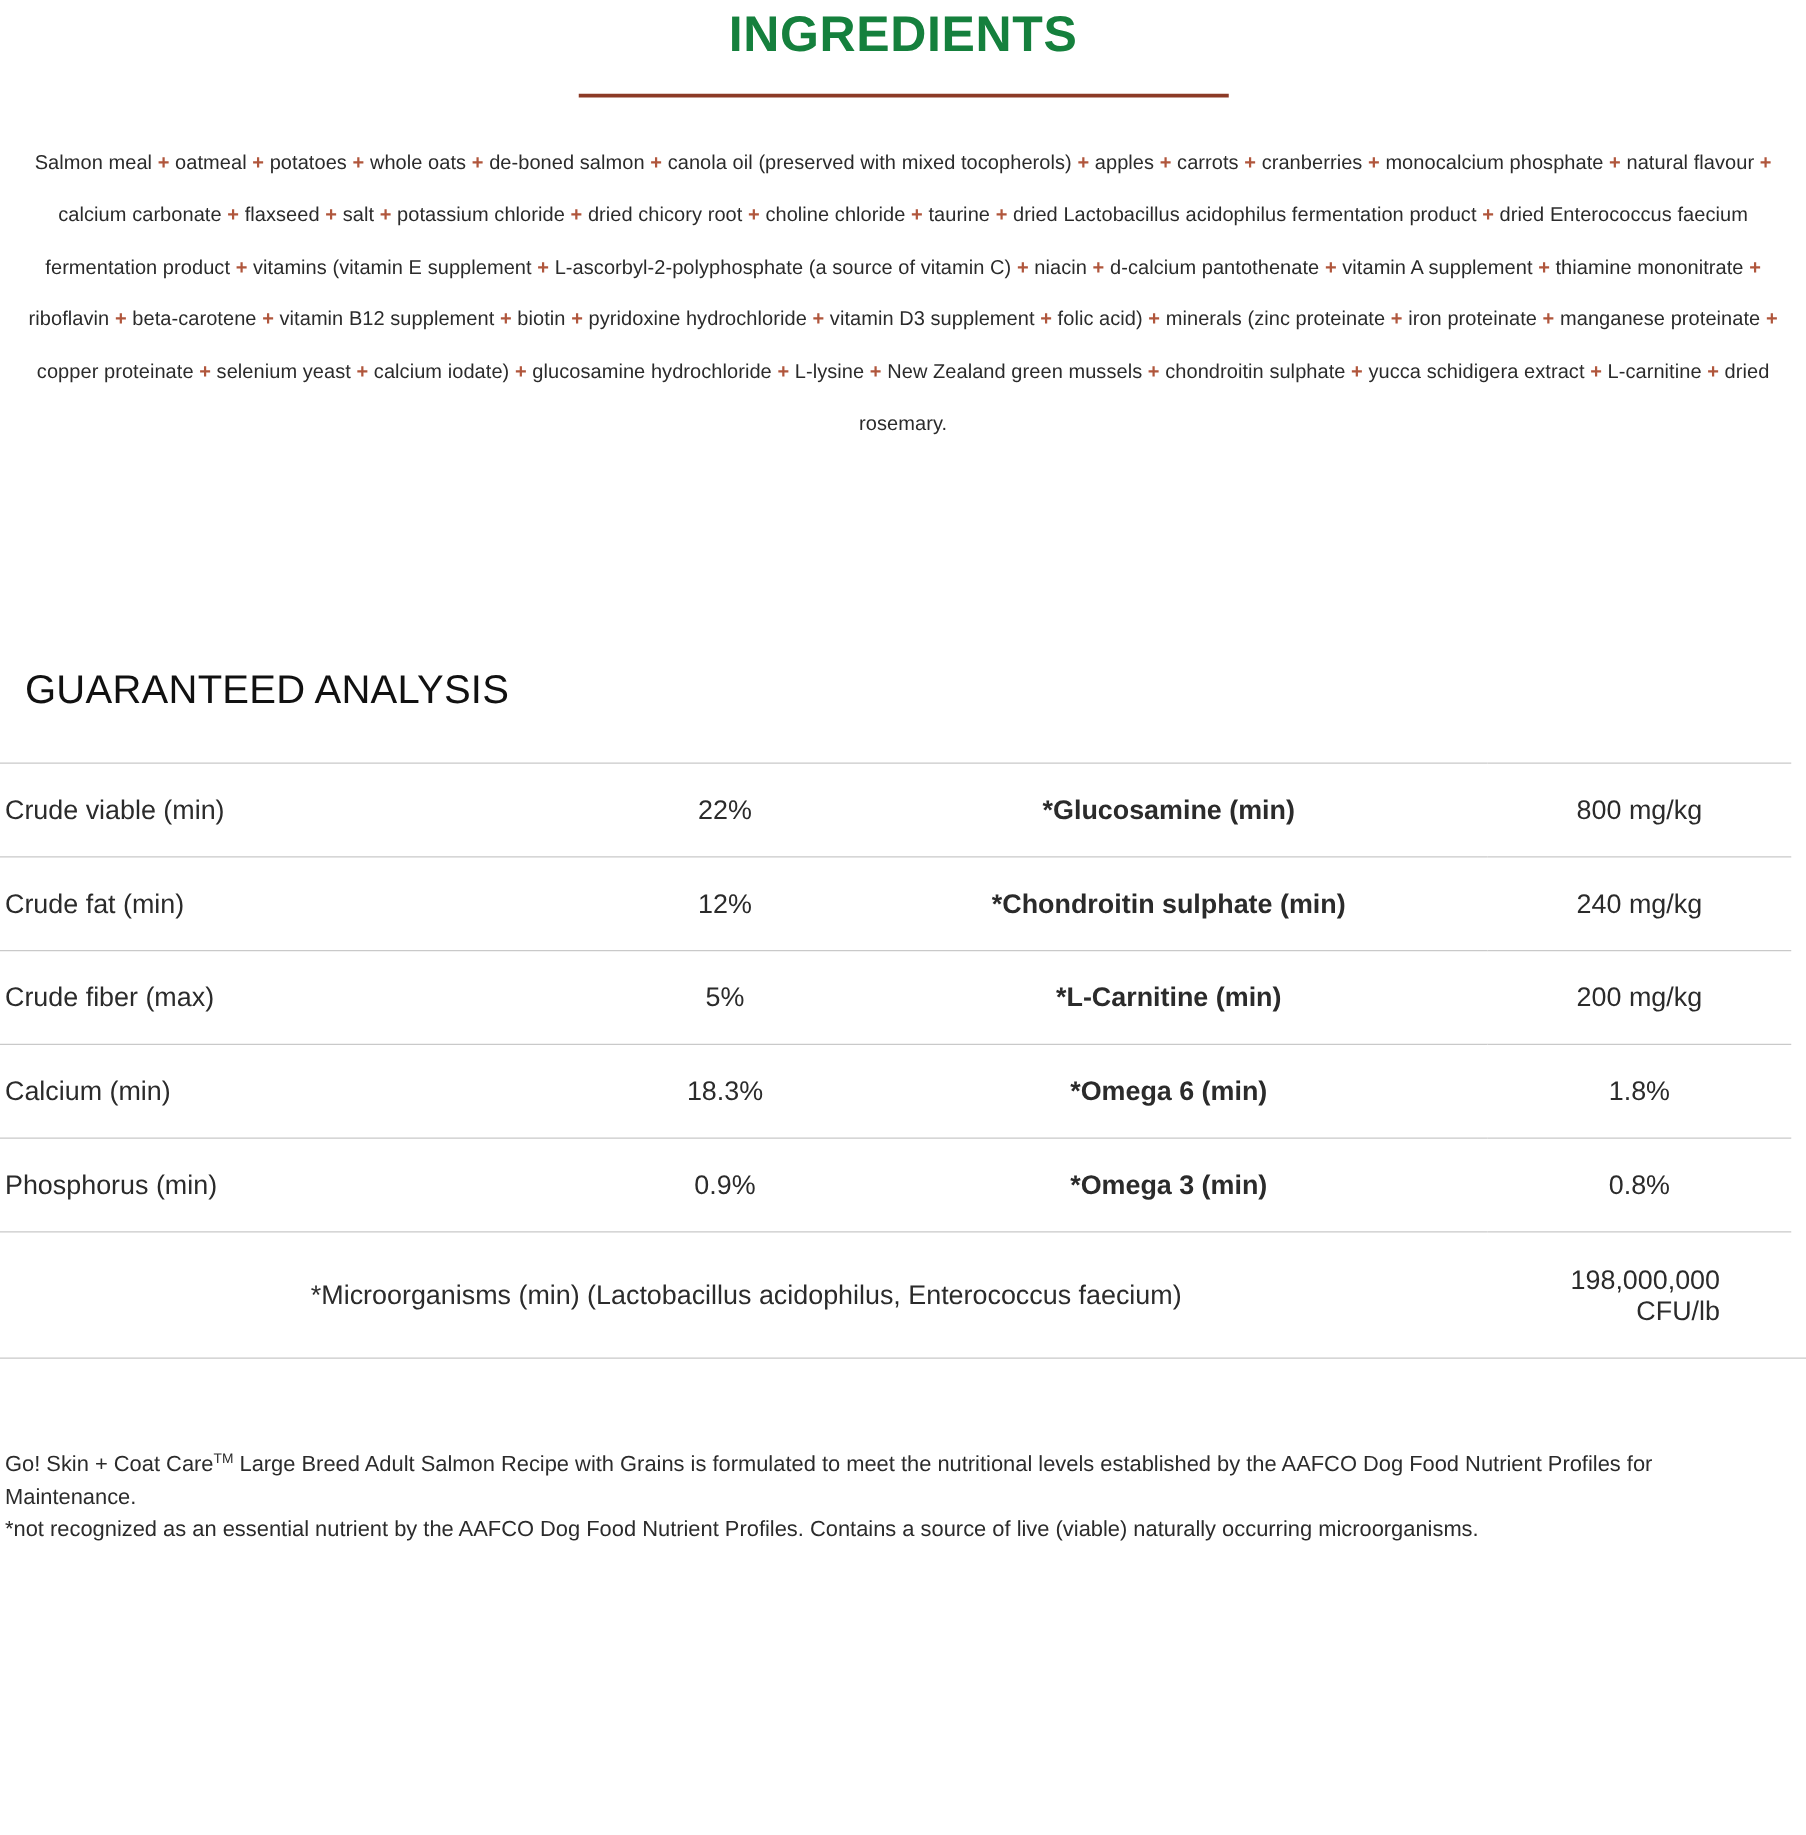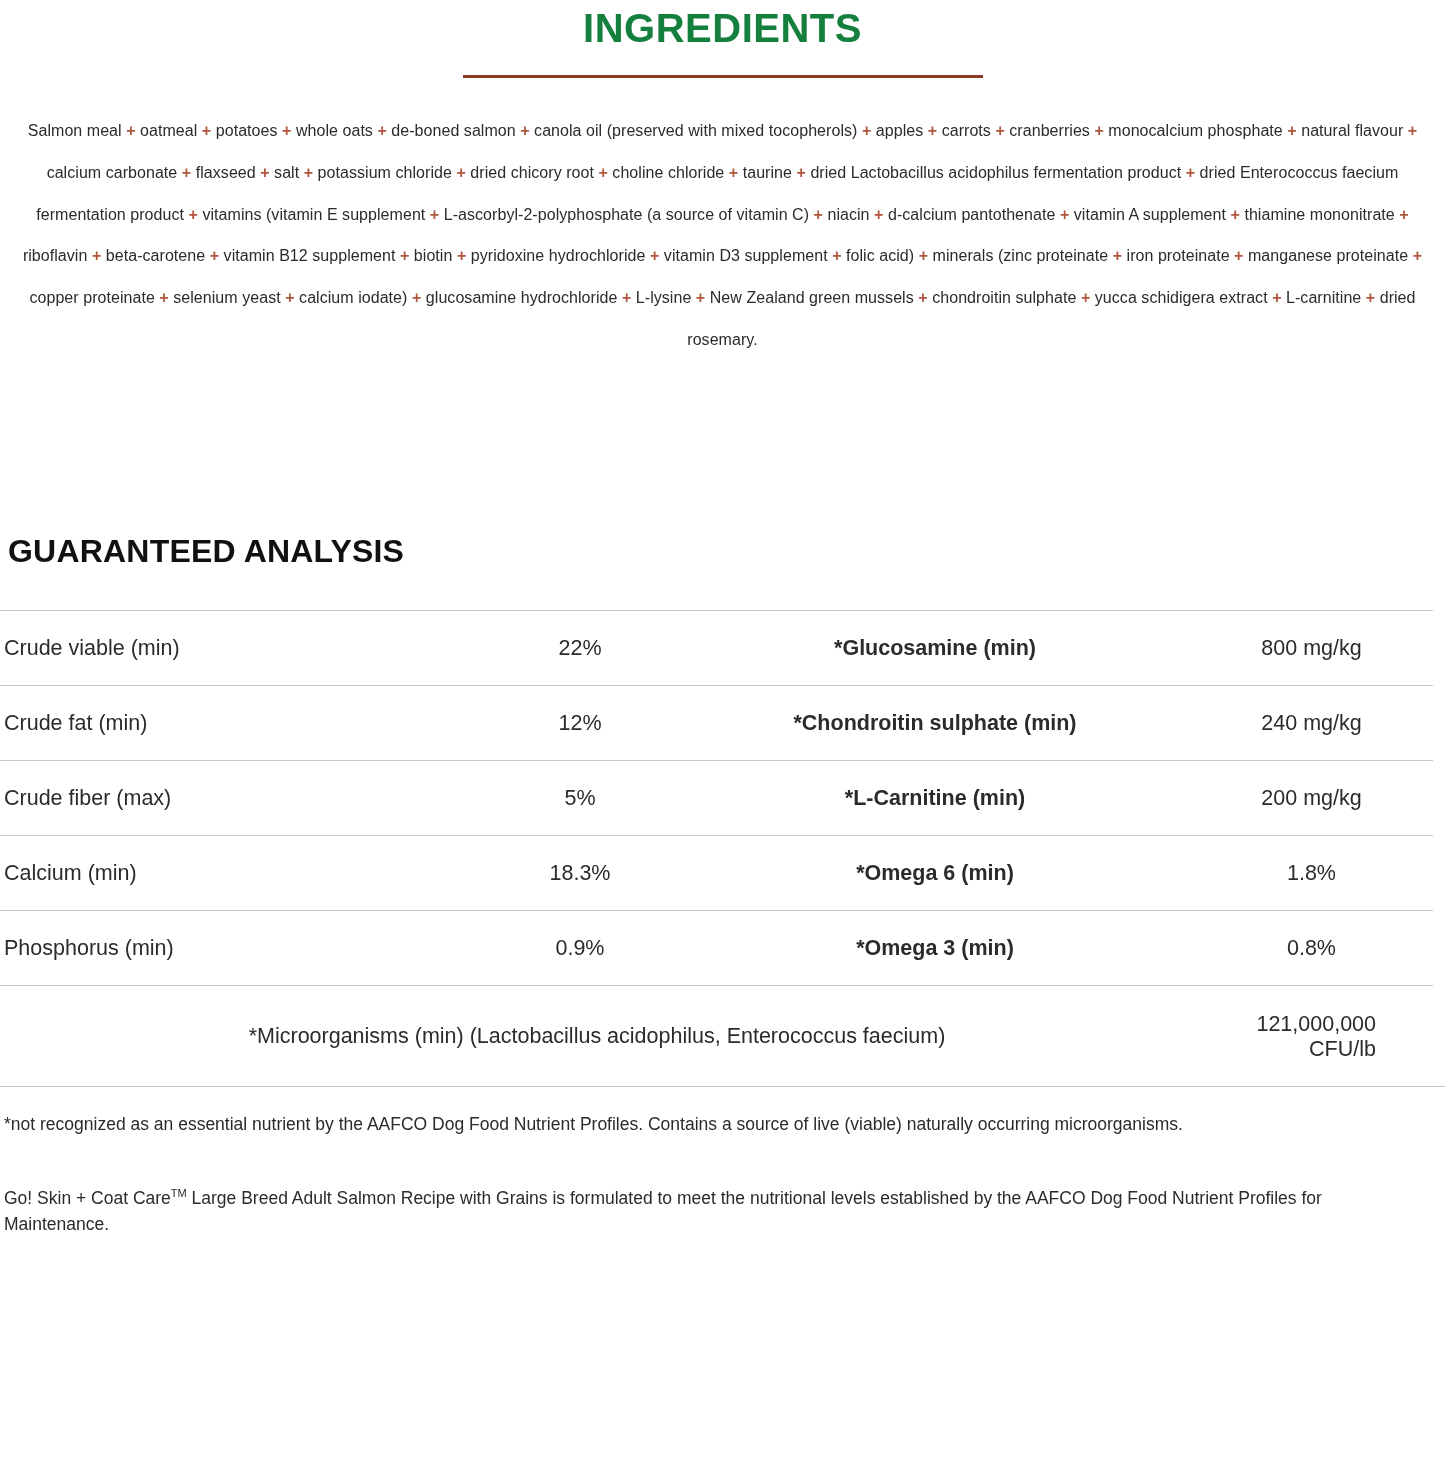--- a/index.html
+++ b/index.html
@@ -46,23 +46,23 @@
     color: #2b2b2b;
     letter-spacing: 0.05px;
   }
   .plus {
     color: #b0563c;
     font-weight: bold;
   }
 
   
   .ga-title {
-    margin: 172px 0 0 8px;
+    margin: 172px 0 0 20px;
     font-size: 32px;
-    font-weight: bold;
+    font-weight: normal;
     letter-spacing: 0.2px;
     color: #111111;
   }
   table.ga {
     margin-top: 40px;
     width: 1433px;
     border-collapse: collapse;
     table-layout: fixed;
   }
   table.ga tr.ga-row {
@@ -143,25 +143,25 @@
           <td class="c4">1.8%</td>
         </tr>
         <tr class="ga-row">
           <td class="c1">Phosphorus (min)</td>
           <td class="c2">0.9%</td>
           <td class="c3">*Omega 3 (min)</td>
           <td class="c4">0.8%</td>
         </tr>
         <tr class="micro-row">
           <td class="micro-label" colspan="3">*Microorganisms (min) (Lactobacillus acidophilus, Enterococcus faecium)</td>
-          <td class="micro-value">121,000,000 CFU/lb</td>
+          <td class="micro-value">198,000,000 CFU/lb</td>
         </tr>
       </tbody>
   </table>
 
   <div class="footnotes">
-    <p class="footnote">*not recognized as an essential nutrient by the AAFCO Dog Food Nutrient Profiles. Contains a source of live (viable) naturally occurring microorganisms.</p>
     <p class="footnote second">
       <span>Go! Skin + Coat Care</span><sup>TM</sup><span> Large Breed Adult Salmon Recipe with Grains is formulated to meet the nutritional levels established by the AAFCO Dog Food Nutrient Profiles for Maintenance.</span>
     </p>
+    <p class="footnote">*not recognized as an essential nutrient by the AAFCO Dog Food Nutrient Profiles. Contains a source of live (viable) naturally occurring microorganisms.</p>
   </div>
 
 </div>
 
 </body></html>

